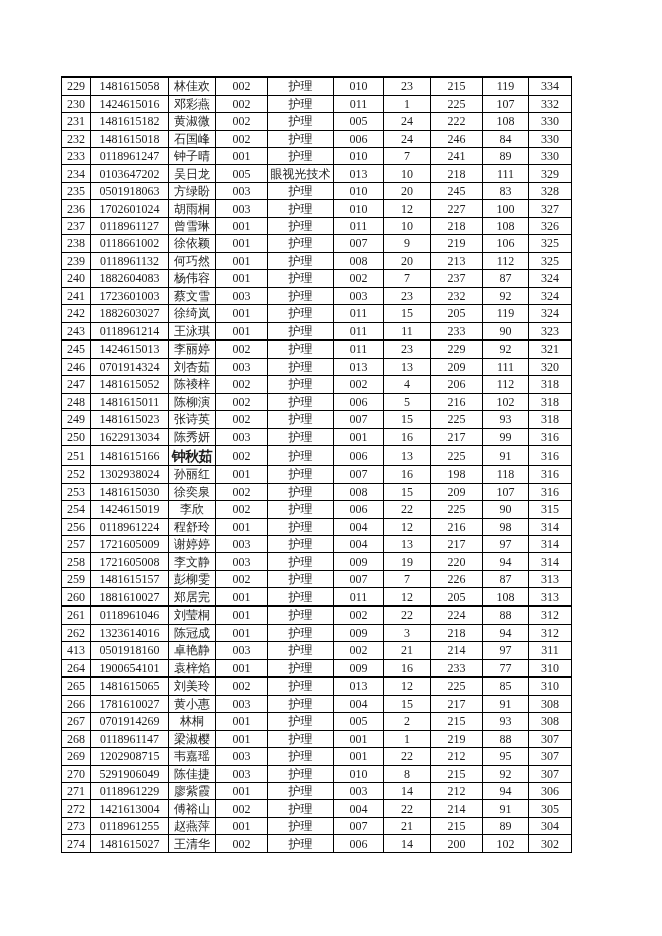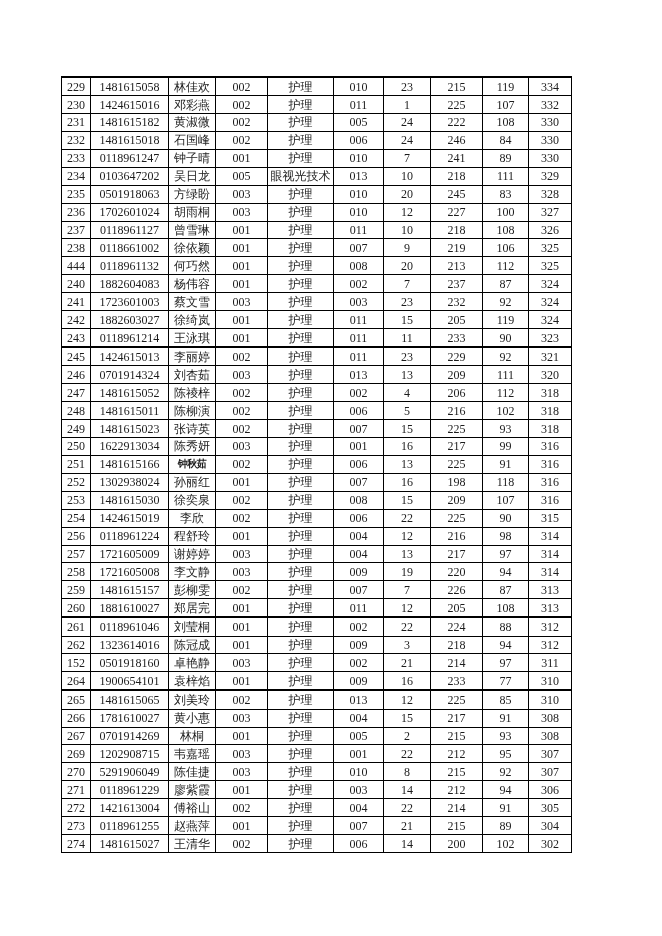--- a/index.html
+++ b/index.html
@@ -41,21 +41,21 @@
     white-space: nowrap;
     overflow: visible;
     color: #1c1c1c;
   }
   table.score-table tr.thick-bottom td {
     border-bottom: 2px solid #000;
   }
   table.score-table td.bold-name {
     font-family: "DejaVu Sans", sans-serif;
     font-weight: bold;
-    font-size: 10px;
+    font-size: 14px;
     letter-spacing: -0.5px;
   }
 </style>
 </head>
 <body>
 
 <div class="page">
   <table class="score-table">
     <colgroup>
       <col style="width:29px">
@@ -184,21 +184,21 @@
           <td>徐依颖</td>
           <td>001</td>
           <td>护理</td>
           <td>007</td>
           <td>9</td>
           <td>219</td>
           <td>106</td>
           <td>325</td>
         </tr>
         <tr>
-          <td>444</td>
+          <td>239</td>
           <td>0118961132</td>
           <td>何巧然</td>
           <td>001</td>
           <td>护理</td>
           <td>008</td>
           <td>20</td>
           <td>213</td>
           <td>112</td>
           <td>325</td>
         </tr>
@@ -448,21 +448,21 @@
           <td>陈冠成</td>
           <td>001</td>
           <td>护理</td>
           <td>009</td>
           <td>3</td>
           <td>218</td>
           <td>94</td>
           <td>312</td>
         </tr>
         <tr>
-          <td>152</td>
+          <td>413</td>
           <td>0501918160</td>
           <td>卓艳静</td>
           <td>003</td>
           <td>护理</td>
           <td>002</td>
           <td>21</td>
           <td>214</td>
           <td>97</td>
           <td>311</td>
         </tr>
@@ -508,20 +508,32 @@
           <td>林桐</td>
           <td>001</td>
           <td>护理</td>
           <td>005</td>
           <td>2</td>
           <td>215</td>
           <td>93</td>
           <td>308</td>
         </tr>
         <tr>
+          <td>268</td>
+          <td>0118961147</td>
+          <td>梁淑樱</td>
+          <td>001</td>
+          <td>护理</td>
+          <td>001</td>
+          <td>1</td>
+          <td>219</td>
+          <td>88</td>
+          <td>307</td>
+        </tr>
+        <tr>
           <td>269</td>
           <td>1202908715</td>
           <td>韦嘉瑶</td>
           <td>003</td>
           <td>护理</td>
           <td>001</td>
           <td>22</td>
           <td>212</td>
           <td>95</td>
           <td>307</td>

